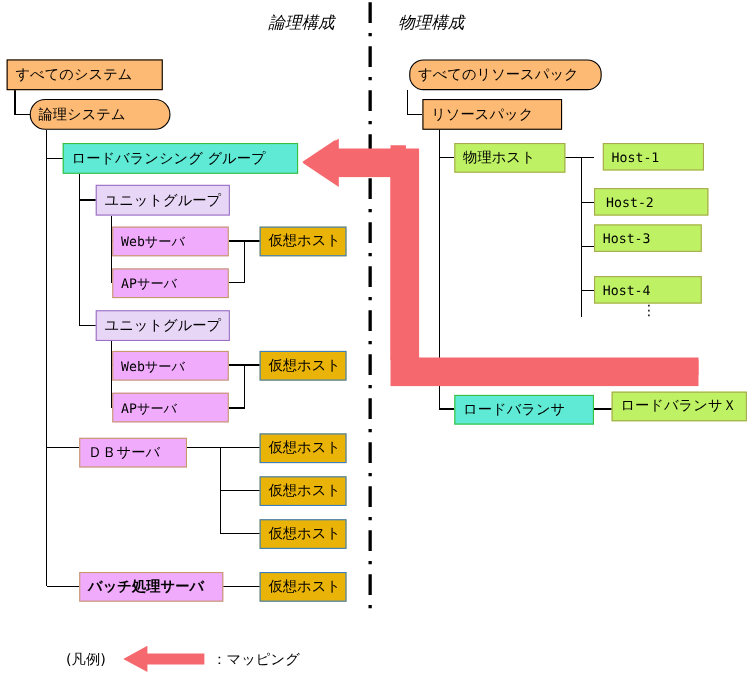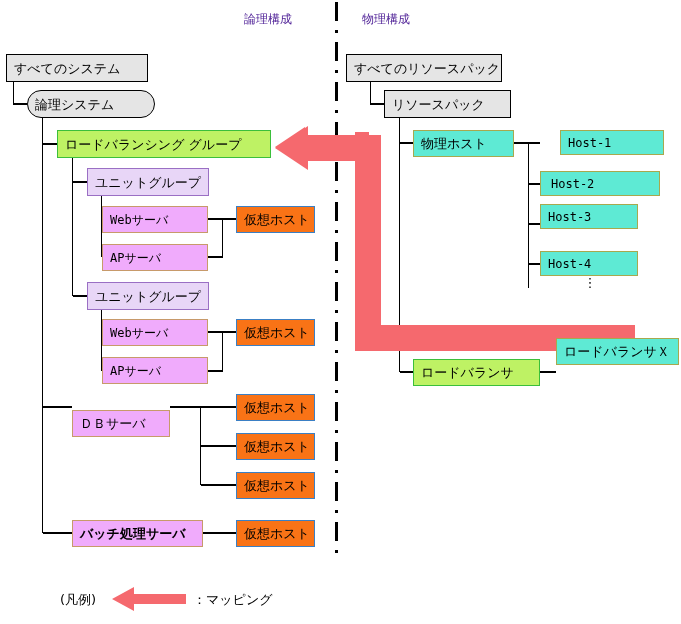--- a/index.html
+++ b/index.html
@@ -4,37 +4,38 @@
 <style>
   html,body{margin:0;padding:0;background:#ffffff;}
   body{
     width:681px;height:624px;position:relative;overflow:hidden;
     font-family:"DejaVu Sans","Liberation Sans",sans-serif;
     -webkit-font-smoothing:none;
   }
   #canvas{position:absolute;left:0;top:0;width:681px;height:624px;}
 
   .hdr{
-    position:absolute;font-size:12px;color:#4c1d95;white-space:nowrap;
+    position:absolute;font-size:15px;color:#000000;white-space:nowrap;
     letter-spacing:0px;
+    font-style:italic;
   }
 
   .node{
     position:absolute;box-sizing:border-box;
-    border:1px solid #000;background:#e5e5e5;
+    border:1px solid #000;background:#fdba74;
     display:flex;align-items:center;
     font-size:13px;color:#000;white-space:nowrap;
     padding-left:7px;
     line-height:1;
   }
-  .node.green{background:#bef264;border-color:#3bbf3b;}
+  .node.green{background:#5eead4;border-color:#3bbf3b;}
   .node.purple{background:#e8d6f7;border-color:#9a6fc4;}
   .node.peach{background:#f0abfc;border-color:#c79a6a;}
-  .node.blue{background:#f97316;border-color:#3a7fc4;}
-  .node.yellow{background:#5eead4;border-color:#a8a84e;}
+  .node.blue{background:#eab308;border-color:#3a7fc4;}
+  .node.yellow{background:#bef264;border-color:#a8a84e;}
   .node.mono{font-family:"DejaVu Sans Mono","Liberation Mono",monospace;font-size:12px;}
 
   .dots{
     position:absolute;font-size:13px;color:#000;line-height:4px;
     text-align:center;
   }
 
   .legend-label{
     position:absolute;font-size:13px;color:#000;white-space:nowrap;
   }
@@ -138,46 +139,46 @@
 <div class="node blue" style="left:236px;top:206px;width:79px;height:27px;">仮想ホスト</div>
 
 <div class="node purple" style="left:87px;top:282px;width:122px;height:28px;">ユニットグループ</div>
 
 <div class="node peach mono" style="left:102px;top:319px;width:106px;height:27px;">Webサーバ</div>
 
 <div class="node peach mono" style="left:102px;top:357px;width:106px;height:27px;">APサーバ</div>
 
 <div class="node blue" style="left:236px;top:319px;width:79px;height:27px;">仮想ホスト</div>
 
-<div class="node peach" style="left:72px;top:410px;width:98px;height:27px;">ＤＢサーバ</div>
+<div class="node peach" style="left:72px;top:398px;width:98px;height:27px;">ＤＢサーバ</div>
 
 <div class="node blue" style="left:236px;top:394px;width:79px;height:27px;">仮想ホスト</div>
 <div class="node blue" style="left:236px;top:433px;width:79px;height:27px;">仮想ホスト</div>
 <div class="node blue" style="left:236px;top:472px;width:79px;height:27px;">仮想ホスト</div>
 
 <div class="node peach" style="left:72px;top:520px;width:131px;height:27px;font-weight:bold;">バッチ処理サーバ</div>
 
 <div class="node blue" style="left:236px;top:520px;width:79px;height:27px;">仮想ホスト</div>
 
-<div class="node" style="left:346px;top:54px;width:156px;height:28px;">すべてのリソースパック</div>
+<div class="node" style="left:372px;top:54px;width:175px;height:28px;border-radius:13px;">すべてのリソースパック</div>
 
 <div class="node" style="left:384px;top:90px;width:127px;height:28px;">リソースパック</div>
 
 <div class="node yellow" style="left:413px;top:130px;width:101px;height:27px;">物理ホスト</div>
 
-<div class="node yellow mono" style="left:560px;top:130px;width:104px;height:25px;">Host-1</div>
-<div class="node yellow mono" style="left:540px;top:171px;width:120px;height:25px;padding-left:10px;">Host-2</div>
+<div class="node yellow mono" style="left:548px;top:130px;width:92px;height:25px;">Host-1</div>
+<div class="node yellow mono" style="left:540px;top:171px;width:104px;height:25px;padding-left:10px;">Host-2</div>
 <div class="node yellow mono" style="left:540px;top:204px;width:98px;height:25px;">Host-3</div>
 <div class="node yellow mono" style="left:540px;top:251px;width:98px;height:25px;">Host-4</div>
 
 <div class="dots" style="left:560px;top:281px;width:60px;">⋮</div>
 
 <div class="node green" style="left:413px;top:359px;width:127px;height:27px;">ロードバランサ</div>
 
-<div class="node yellow" style="left:556px;top:338px;width:123px;height:27px;">ロードバランサＸ</div>
+<div class="node yellow" style="left:556px;top:356px;width:123px;height:27px;">ロードバランサＸ</div>
 
 <div class="legend-label" style="left:60px;top:591px;">(凡例)</div>
 
 <svg style="position:absolute;left:112px;top:586px;width:74px;height:26px;" viewBox="0 0 74 26" xmlns="http://www.w3.org/2000/svg">
   <polygon points="0,13 22,1 22,8 74,8 74,18 22,18 22,25" fill="#f5696e"></polygon>
 </svg>
 
 <div class="legend-label" style="left:193px;top:591px;">：マッピング</div>
 
 </body></html>

